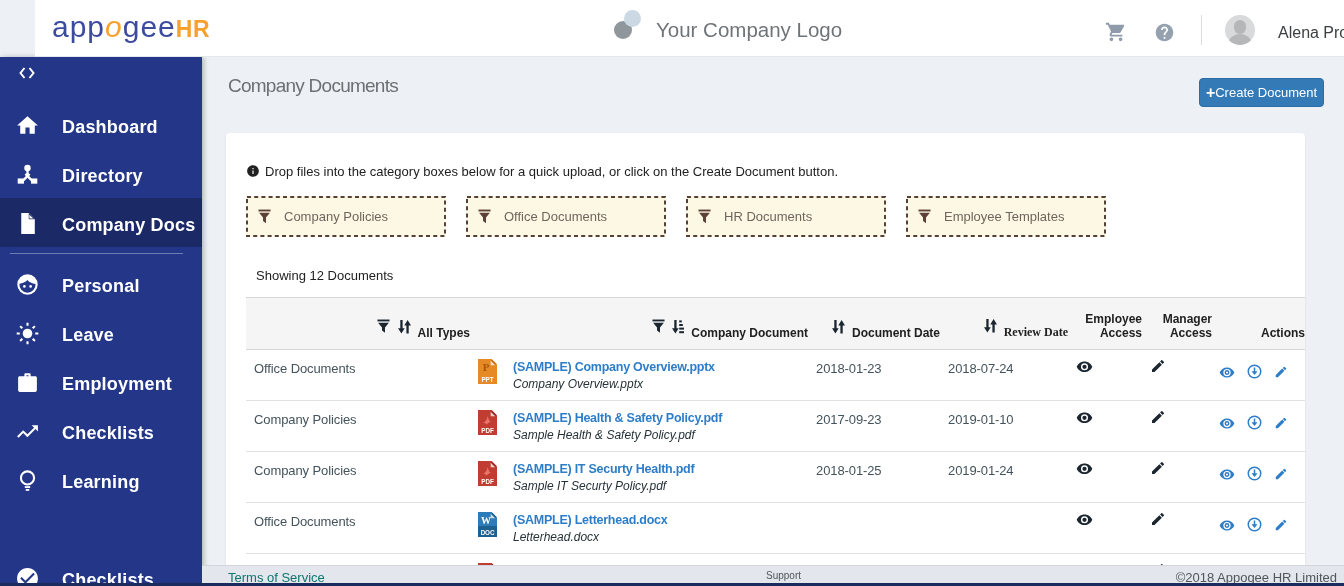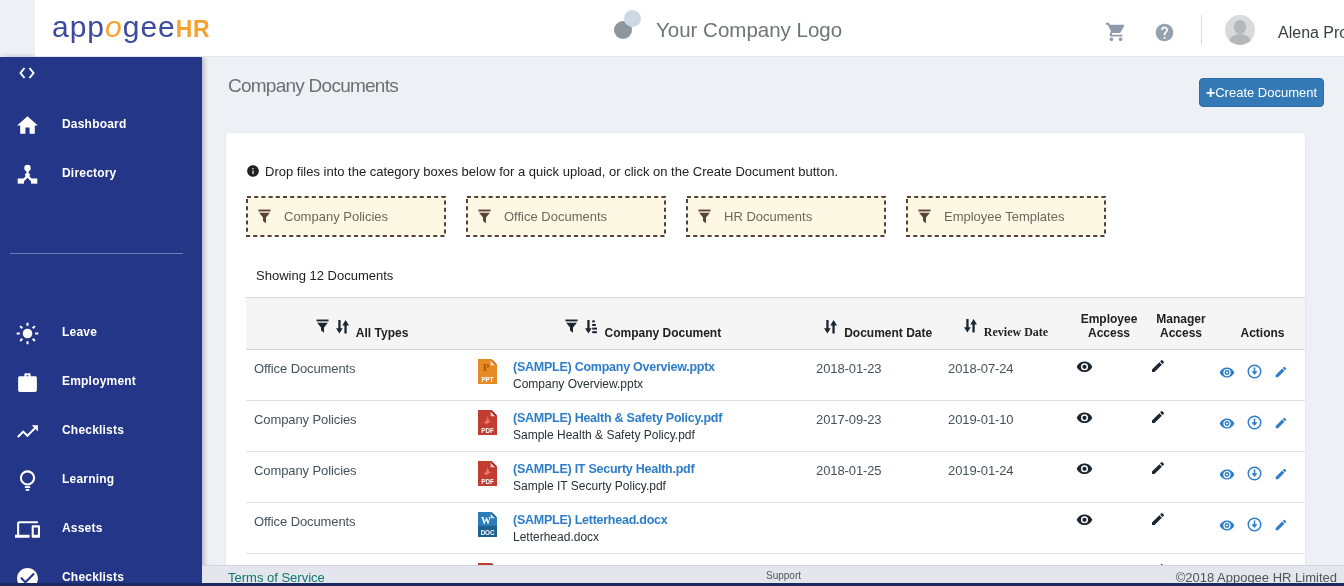--- a/index.html
+++ b/index.html
@@ -18,46 +18,46 @@
 .tsep { position:absolute; left:1166px; top:15px; width:1px; height:30px; background:#dddddd; }
 .avatar { position:absolute; left:1190px; top:15px; width:30px; height:30px; border-radius:50%; background:#d9dadb; overflow:hidden; }
 .avatar .head { position:absolute; left:9px; top:5px; width:12px; height:14px; border-radius:6px; background:#b6b7b9; }
 .avatar .body { position:absolute; left:2px; top:19px; width:26px; height:14px; border-radius:13px 13px 0 0; background:#b6b7b9; }
 .uname { position:absolute; left:1243px; top:24px; font-size:16px; color:#3c4043; white-space:nowrap; }
 
 
 .sidebar { position:absolute; left:0; top:57px; width:202px; height:529px; background:#233687; z-index:20; box-shadow:2px 0 5px rgba(0,0,0,.25); }
 .toggle { position:absolute; left:19px; top:10px; }
 .item { position:absolute; left:0; width:202px; height:49px; }
-.item .lbl { position:absolute; left:62px; top:50%; margin-top:-8px; font-size:12px; font-weight:700; color:#ffffff; letter-spacing:0.2px; }
+.item .lbl { position:absolute; left:62px; top:50%; margin-top:-8px; font-size:18px; font-weight:700; color:#ffffff; letter-spacing:0.2px; }
 .item .ico { position:absolute; left:15px; top:50%; margin-top:-12px; width:25px; height:25px; }
 .item.active { background:#1b2a66; }
 .ssep { position:absolute; left:10px; top:196px; width:173px; height:1px; background:rgba(255,255,255,0.35); }
 .sbottom { position:absolute; left:0; bottom:0; width:202px; height:3px; background:#15234f; }
 .ptitle { position:absolute; left:228px; top:75px; font-size:19px; letter-spacing:-0.75px; color:#6c7073; }
 .btn { position:absolute; left:1199px; top:78px; width:125px; height:29px; background:#337ab7; border:1px solid #2e6da4; border-radius:4px; color:#fff; font-size:13px; text-align:center; line-height:27px; }
 .btn .plus { font-weight:700; font-size:16px; vertical-align:-1px; }
 
 .card { position:absolute; left:226px; top:133px; width:1079px; height:460px; background:#ffffff; border-radius:4px; box-shadow:0 1px 3px rgba(0,0,0,0.08); }
 .info { position:absolute; left:246px; top:164px; font-size:13px; color:#212121; }
 .dropbox { position:absolute; top:196px; width:200px; height:41px; background:#fdf8e3; }
 .dropbox .dashes { position:absolute; left:0; top:0; }
 .dropbox .dlbl { position:absolute; left:38px; top:13px; font-size:13px; color:#6e655e; }
 .dropbox svg { position:absolute; left:12px; top:13px; }
 .showing { position:absolute; left:256px; top:268px; font-size:13px; color:#212121; }
 
 
 .tbl { position:absolute; left:246px; top:297px; width:1040px; border-collapse:collapse; table-layout:fixed; }
-.tbl th { background:#f5f5f6; border-top:1px solid #d8d8d8; border-bottom:1px solid #d8d8d8; vertical-align:bottom; text-align:center; font-size:12px; font-weight:700; color:#212121; padding:0 0 9px 8px; }
+.tbl th { background:#f5f5f6; border-top:1px solid #d8d8d8; border-bottom:1px solid #d8d8d8; vertical-align:bottom; text-align:right; font-size:12px; font-weight:700; color:#212121; padding:0 0 9px 8px; }
 .tbl td { border-bottom:1px solid #e2e2e2; vertical-align:top; text-align:left; font-size:13px; color:#44535b; padding:11px 0 0 8px; height:40px; letter-spacing:-0.1px; }
 .tbl thead tr { height:52px; }
 .tbl tbody tr { height:51px; }
 .hic { vertical-align:3px; margin-right:4px; }
 .doc-link { color:#2d7dc9; font-weight:700; font-size:12.5px; letter-spacing:-0.25px; }
-.doc-sub { color:#263238; font-size:12px; margin-top:3px; letter-spacing:0; }
+.doc-sub { color:#263238; font-style:italic; font-size:12px; margin-top:3px; letter-spacing:0; }
 .dtx { margin-top:-2px; }
 .fic { float:left; margin-right:16px; margin-top:-2px; }
 .acticon { margin-right:12px; }
 .td-act { white-space:nowrap; padding-left:7px !important; padding-top:14px !important; }
 .th-rev { padding-left:4px !important;font-family:Liberation Serif, serif; }
 .dt { font-size:13.5px; letter-spacing:0; }
 </style>
 </head>
 <body>
 
@@ -94,21 +94,37 @@
       <svg class="ico" viewBox="0 0 24 24" fill="#fff">
         <circle cx="12" cy="5.8" r="3.1"></circle>
         <path d="M10.9 7.5h2.2v4.5h-2.2z"></path>
         <path d="M13.1 10.6l1.7 1.6-6.3 6.6-1.7-1.6z"></path>
         <path d="M10.9 10.6l-1.7 1.6 6.3 6.6 1.7-1.6z"></path>
         <rect x="2.6" y="15.8" width="6" height="5"></rect>
         <rect x="15.4" y="15.8" width="6" height="5"></rect>
       </svg>
       <div class="lbl">Directory</div>
     </div>
+  <div class="item active" style="top:141px">
+      <svg class="ico" viewBox="0 0 24 24" fill="#fff">
+        <path d="M6 2h7.2L19 7.8V22H6z"></path>
+        <path d="M13.2 2l5.8 5.8h-5.8z" fill="#1b2a66"></path>
+        <path d="M13.8 3.5l3.7 3.7h-3.7z" fill="#fff"></path>
+      </svg>
+      <div class="lbl">Company Docs</div>
+    </div>
   <div class="ssep"></div>
+  <div class="item" style="top:202px">
+      <svg class="ico" viewBox="0 0 24 24" fill="#fff">
+        <path d="M12 2.2A9.8 9.8 0 1 0 12 21.8 9.8 9.8 0 0 0 12 2.2zm0 17.6a7.8 7.8 0 0 1-7.77-8.5c2.88-.4 5.8-1.56 7.65-3.6 1.68 1.96 4.33 3.33 7.84 3.73A7.8 7.8 0 0 1 12 19.8z"></path>
+        <circle cx="9" cy="13.8" r="1.25"></circle>
+        <circle cx="15" cy="13.8" r="1.25"></circle>
+      </svg>
+      <div class="lbl">Personal</div>
+    </div>
   <div class="item" style="top:251px">
       <svg class="ico" viewBox="0 0 24 24" fill="#fff">
         <circle cx="12" cy="12" r="4.6"></circle>
         <path d="M11 1.6h2v3h-2zM11 19.4h2v3h-2zM1.6 11h3v2h-3zM19.4 11h3v2h-3zM4.2 5.6l1.4-1.4 2.1 2.1-1.4 1.4zM16.3 17.7l1.4-1.4 2.1 2.1-1.4 1.4zM4.2 18.4l2.1-2.1 1.4 1.4-2.1 2.1zM16.3 6.3l2.1-2.1 1.4 1.4-2.1 2.1z"></path>
       </svg>
       <div class="lbl">Leave</div>
     </div>
   <div class="item" style="top:300px">
       <svg class="ico" viewBox="0 0 24 24" fill="#fff">
         <path d="M10 3h4c.55 0 1 .45 1 1v2h4.5c.85 0 1.5.65 1.5 1.5v12c0 .85-.65 1.5-1.5 1.5h-15C3.65 21 3 20.35 3 19.5v-12C3 6.65 3.65 6 4.5 6H9V4c0-.55.45-1 1-1zm1 2v1h2V5h-2z"></path>
@@ -121,26 +137,20 @@
       </svg>
       <div class="lbl">Checklists</div>
     </div>
   <div class="item" style="top:398px">
       <svg class="ico" viewBox="0 0 24 24" fill="none" stroke="#fff">
         <circle cx="12" cy="9.5" r="6.3" stroke-width="2"></circle>
         <path d="M9.4 18.3h5.2" stroke-width="1.8"></path>
         <path d="M10.3 21h3.4" stroke-width="1.8"></path>
       </svg>
       <div class="lbl">Learning</div>
-    </div>
-  <div class="item" style="top:447px">
-      <svg class="ico" viewBox="0 0 24 24" fill="#fff">
-        <path d="M4 6h18V4H4c-1.1 0-2 .9-2 2v11H0v3h14v-3H4V6zm19 2h-6c-.55 0-1 .45-1 1v10c0 .55.45 1 1 1h6c.55 0 1-.45 1-1V9c0-.55-.45-1-1-1zm-1 9h-4v-7h4v7z"></path>
-      </svg>
-      <div class="lbl">Assets</div>
     </div>
   <div class="item" style="top:496px">
       <svg class="ico" viewBox="0 0 24 24" fill="#fff">
         <path d="M12 2C6.48 2 2 6.48 2 12s4.48 10 10 10 10-4.48 10-10S17.52 2 12 2zm-2 15l-5-5 1.41-1.41L10 14.17l7.59-7.59L19 8l-9 9z"></path>
       </svg>
       <div class="lbl">Checklists</div>
     </div>
   <div class="sbottom"></div>
 </div>
 

